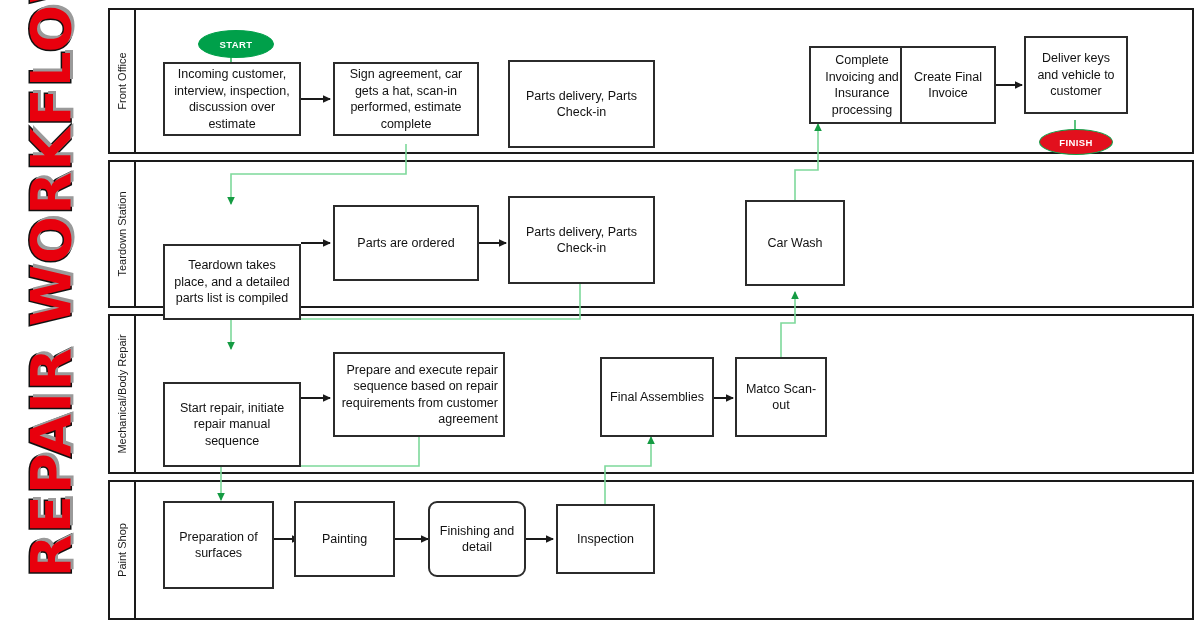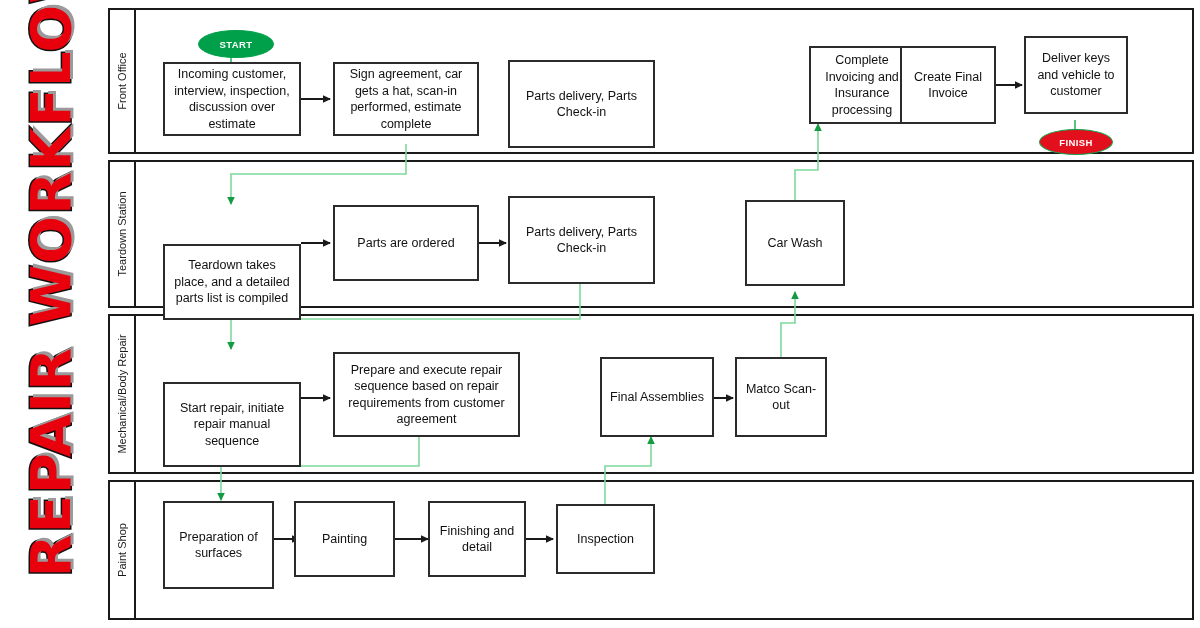--- a/index.html
+++ b/index.html
@@ -152,36 +152,36 @@
   <div class="box" style="left:508px;top:196px;width:147px;height:88px;">
     <span>Parts delivery, Parts Check-in</span>
   </div>
   <div class="box" style="left:745px;top:200px;width:100px;height:86px;">
     <span>Car Wash</span>
   </div>
 
   <div class="box" style="left:163px;top:352px;width:138px;height:85px;margin-top:30px;">
     <span>Start repair, initiate repair manual sequence</span>
   </div>
-  <div class="box" style="left:333px;top:352px;width:187px;height:85px;">
+  <div class="box" style="left:333px;top:352px;width:172px;height:85px;text-align:right;">
     <span>Prepare and execute repair sequence based on repair requirements from customer agreement</span>
   </div>
   <div class="box" style="left:600px;top:357px;width:114px;height:80px;align-items:center;">
     <span>Final Assemblies</span>
   </div>
   <div class="box" style="left:735px;top:357px;width:92px;height:80px;">
     <span>Matco Scan-out</span>
   </div>
 
   <div class="box" style="left:163px;top:501px;width:111px;height:88px;">
     <span>Preparation of surfaces</span>
   </div>
   <div class="box" style="left:294px;top:501px;width:101px;height:76px;">
     <span>Painting</span>
   </div>
-  <div class="box" style="left:428px;top:501px;width:98px;height:76px;">
+  <div class="box" style="left:428px;top:501px;width:98px;height:76px;border-radius:9px;">
     <span>Finishing and detail</span>
   </div>
   <div class="box" style="left:556px;top:504px;width:99px;height:70px;">
     <span>Inspection</span>
   </div>
 
 </div>
 
 </body></html>

